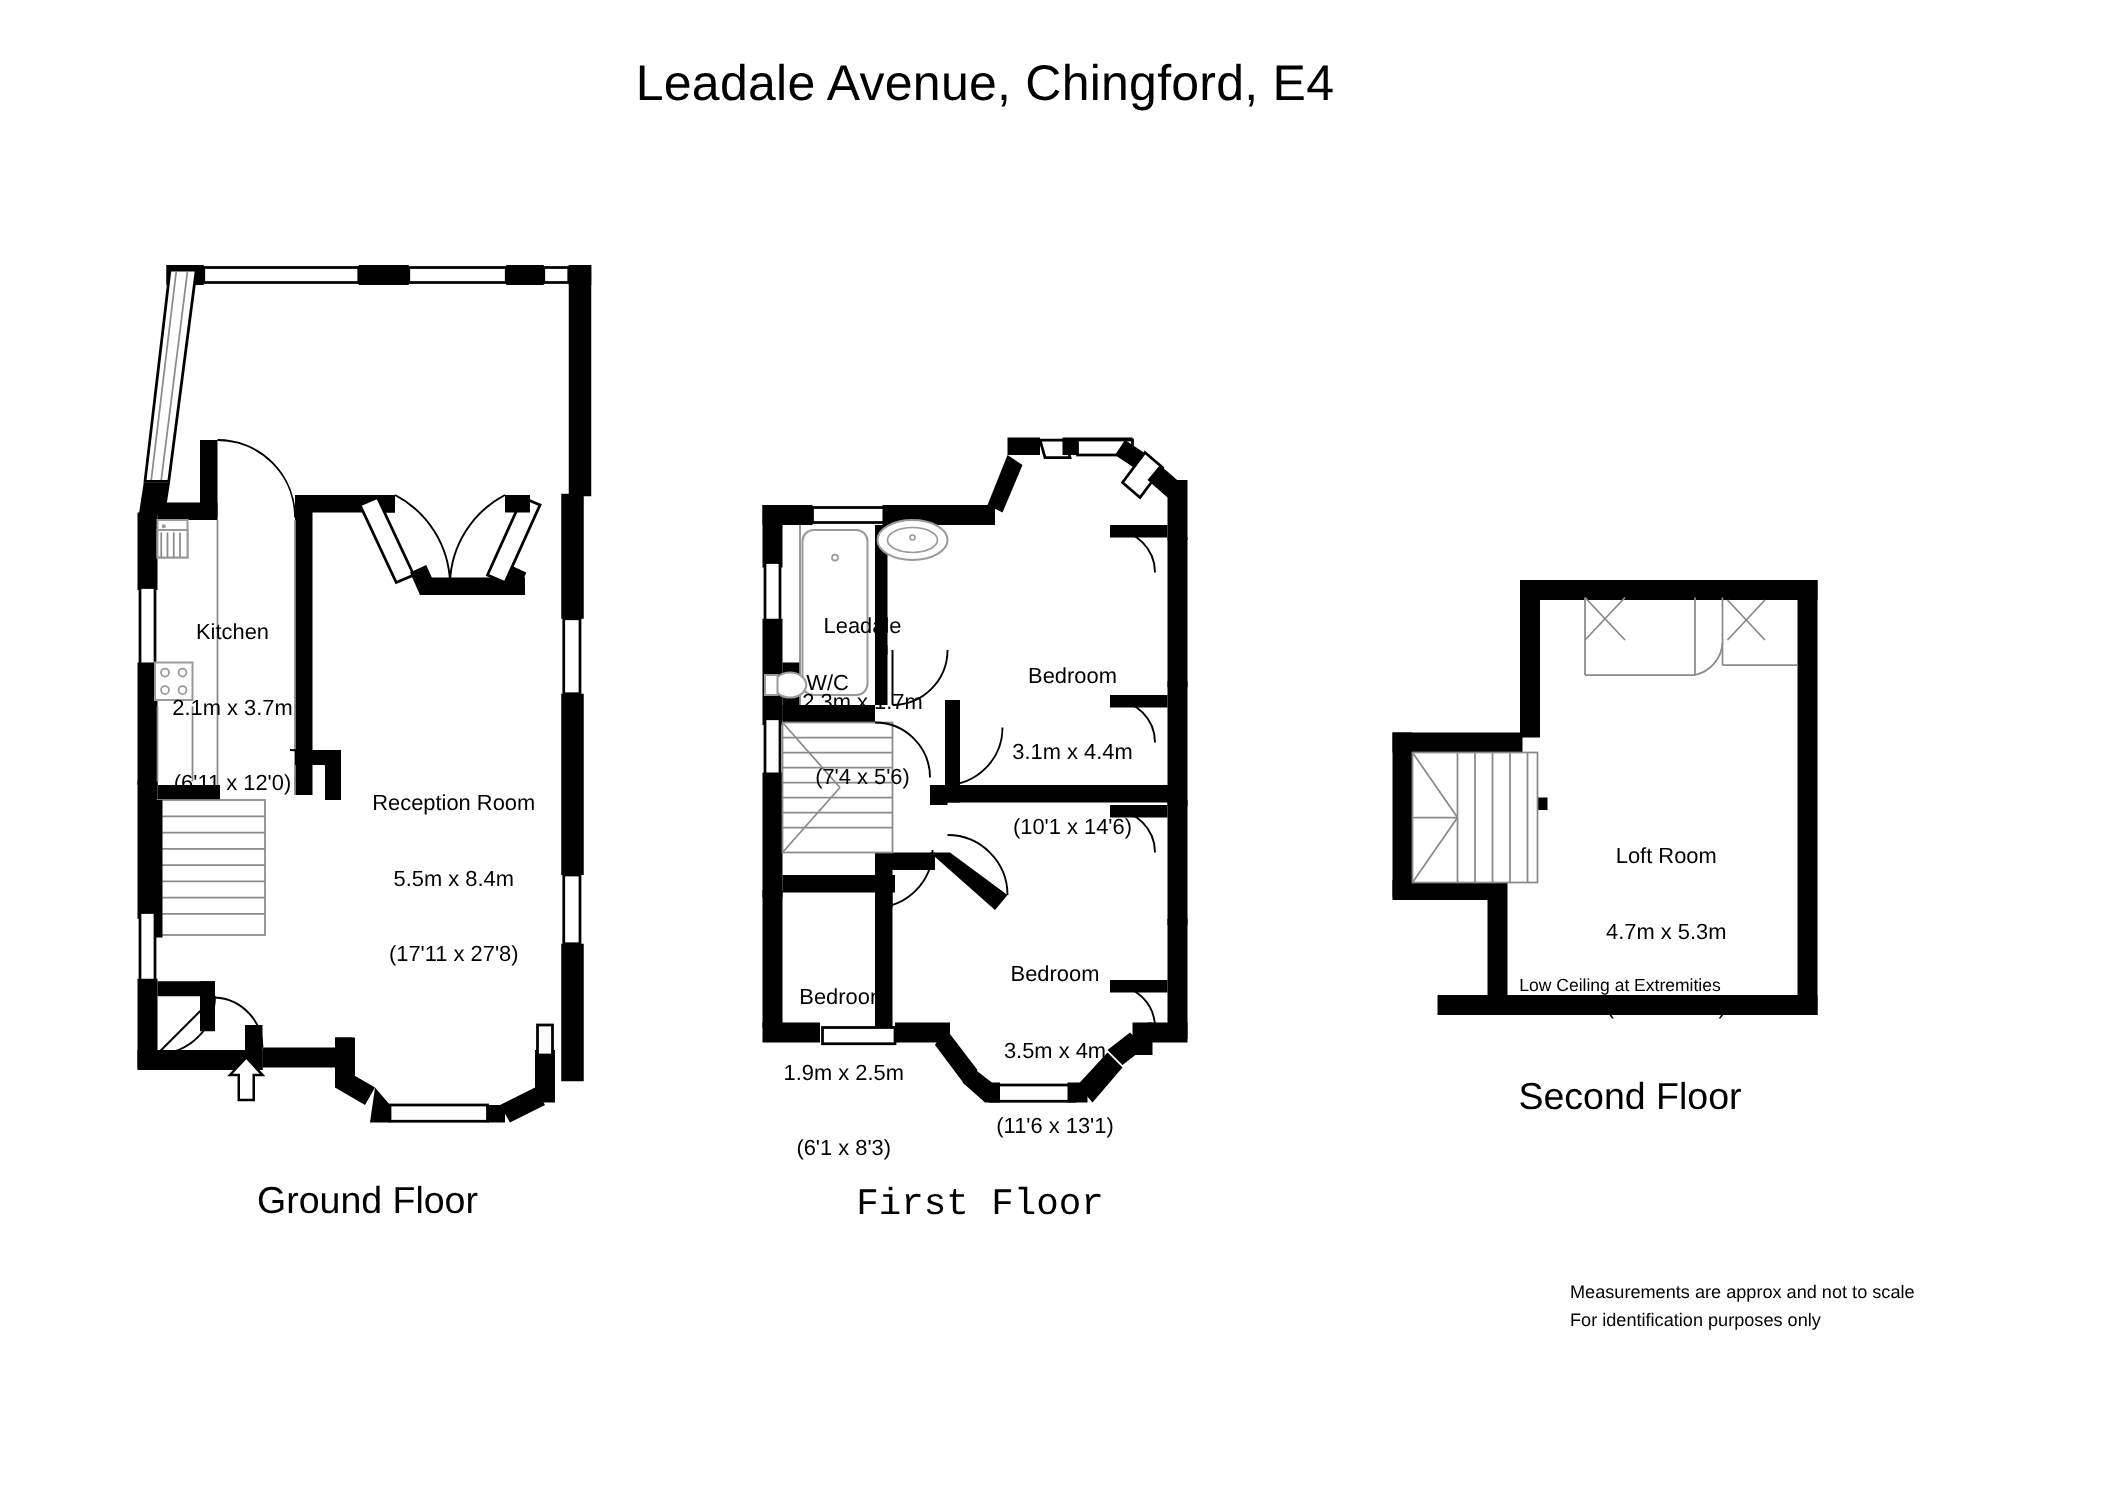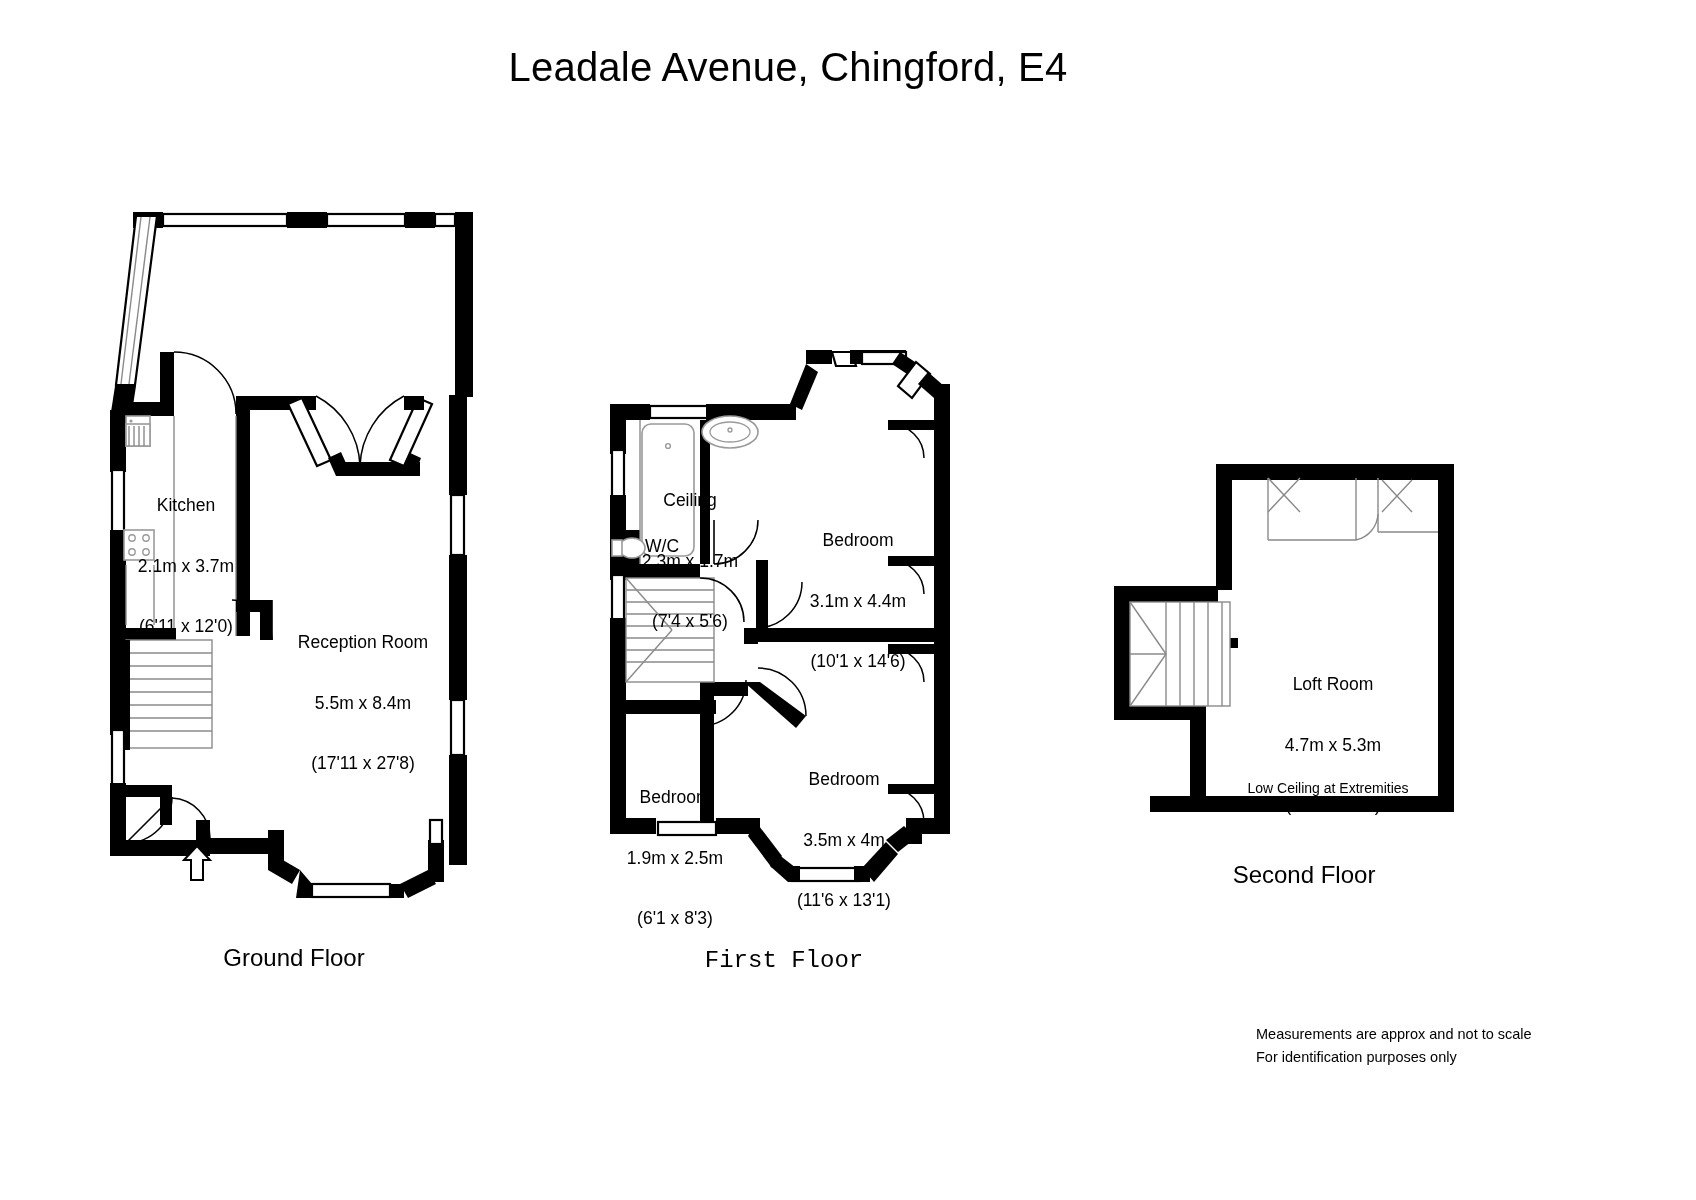--- a/index.html
+++ b/index.html
@@ -38,21 +38,21 @@
   #area-subtitle {
     top: 124px; left: 787px;
     font-size: 22px;
   }
 
   .room-label {
     font-size: 17.5px;
     text-align: center;
   }
   .floor-caption {
-    font-size: 24px;
+    font-size: 30px;
     text-align: center;
   }
   .note-line {
     font-size: 14.5px;
     text-align: left;
   }
   .small-note {
     font-size: 14px;
     text-align: center;
   }
@@ -301,21 +301,21 @@
       <path class="swing" d="M890,560 A 34 34 0 0 1 924,594"></path>
       <rect class="w" x="888" y="556" width="46" height="10"></rect>
       <path class="swing" d="M890,648 A 34 34 0 0 1 924,682"></path>
       <rect class="w" x="888" y="644" width="46" height="10"></rect>
       <path class="swing" d="M890,788 A 34 34 0 0 1 924,822"></path>
       <rect class="w" x="888" y="784" width="46" height="10"></rect>
     </g>
   </svg>
 
   <div class="txt center room-label" style="top:450px; left:690px;">
-    <div>Ceiling</div>
+    <div>Leadale</div>
     <div>2.3m x 1.7m</div>
     <div>(7'4 x 5'6)</div>
   </div>
 
   <div class="txt room-label" style="top:536px; left:645px; text-align:left;">W/C</div>
 
   <div class="txt center room-label" style="top:490px; left:858px;">
     <div>Bedroom</div>
     <div>3.1m x 4.4m</div>
     <div>(10'1 x 14'6)</div>
@@ -375,20 +375,20 @@
       <line class="hair" x1="1130" y1="706" x2="1166" y2="654"></line>
     </g>
   </svg>
 
   <div class="txt center room-label" style="top:634px; left:1333px;">
     <div>Loft Room</div>
     <div>4.7m x 5.3m</div>
     <div>(15'3 x 17'4)</div>
   </div>
 
-  <div class="txt center small-note" style="top:780px; left:1296px;margin-left:32px;">Low Ceiling at Extremities</div>
+  <div class="txt center small-note" style="top:780px; left:1296px;">Low Ceiling at Extremities</div>
 
   <div class="txt center floor-caption" style="top:861px; left:1304px;">Second Floor</div>
 
   <div class="txt note-line" style="top:1008px; left:1256px;margin-top:41px;">For identification purposes only</div>
   <div class="txt note-line" style="top:1026px; left:1256px;">Measurements are approx and not to scale</div>
 
 </div>
 
 </body></html>

